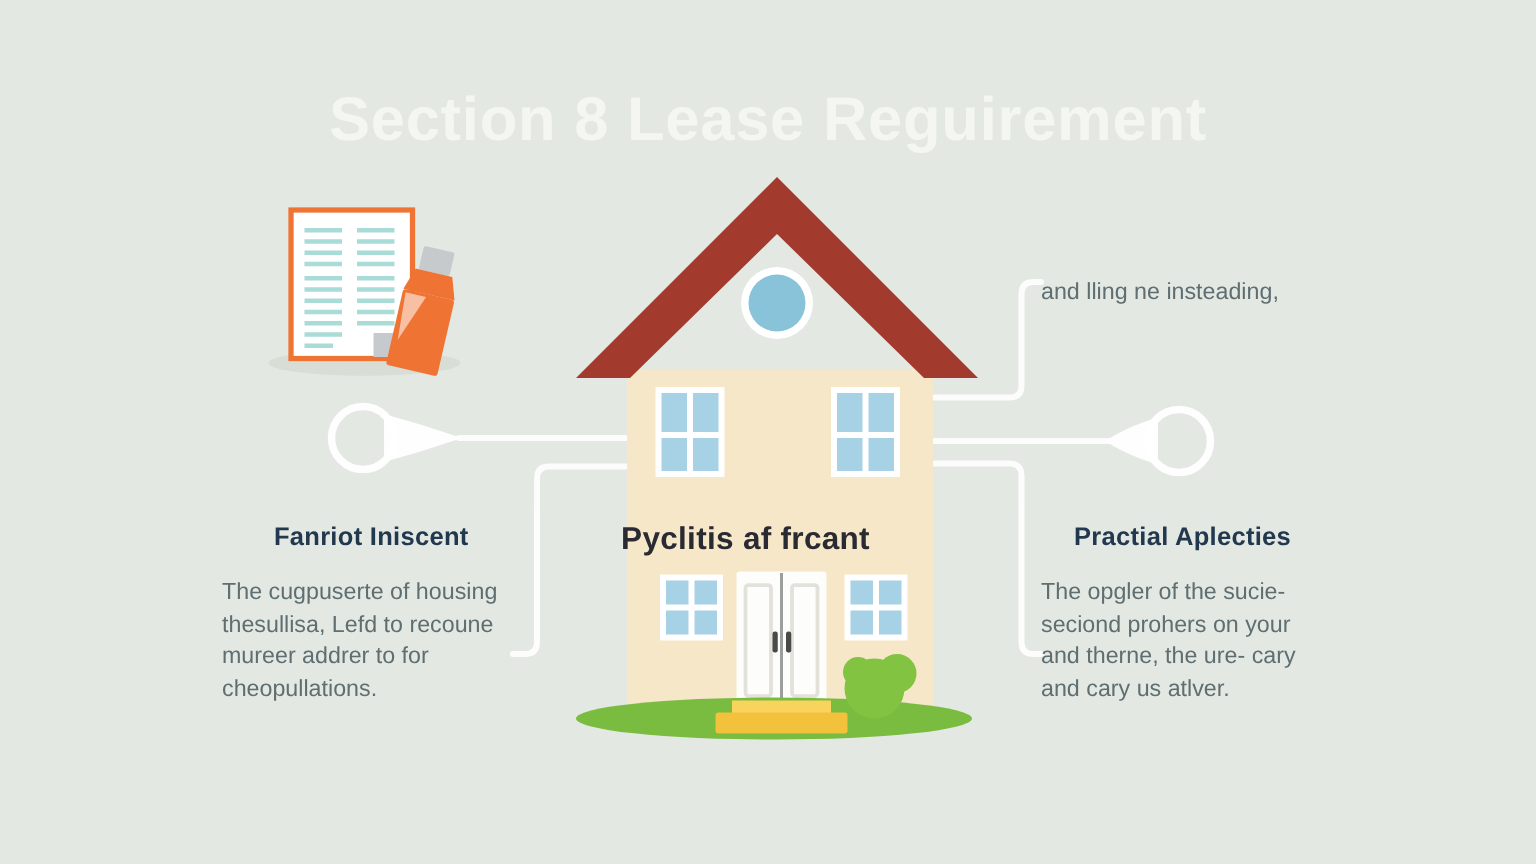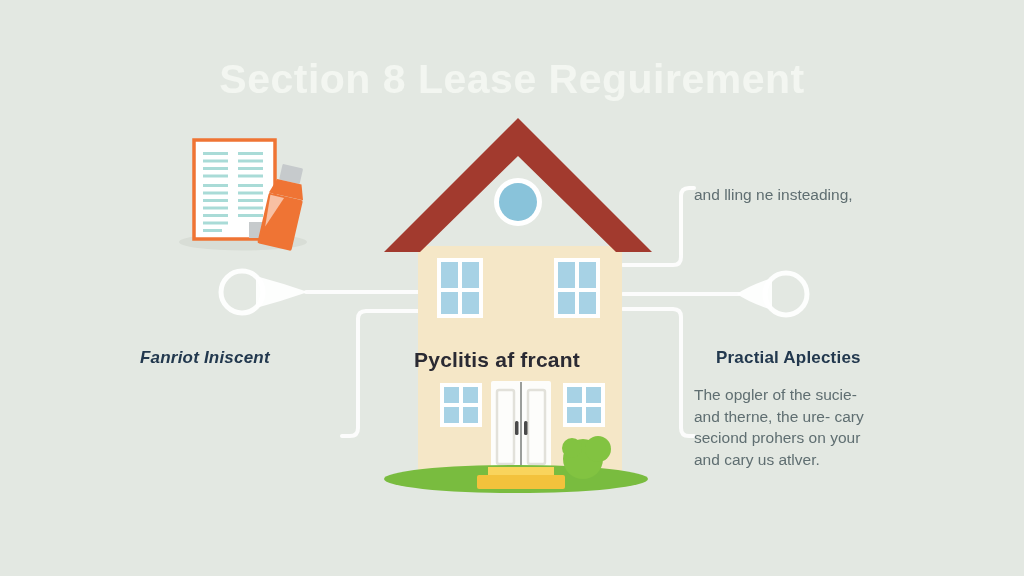--- a/index.html
+++ b/index.html
@@ -21,21 +21,21 @@
   }
   .callout{position:absolute;color:var(--body-text,#5F6E71);}
   .callout .heading{
     font-size:17px;font-weight:700;color:var(--heading,#22384E);
     margin:0 0 16px 0;letter-spacing:.2px;
   }
   .callout .line{font-size:15.5px;line-height:21.5px;white-space:nowrap;}
   .co-top-right{left:694px;top:184px;}
   .co-top-right .line{line-height:22.5px;}
   .co-left{left:140px;top:348px;width:215px;}
-  .co-left .heading{font-style:italic;}
+  .co-left .heading{text-align:center;}
   .co-left .body{padding-left:8px;}
   .co-right{left:694px;top:348px;}
   .co-right .heading{padding-left:22px;}
 </style>
 </head>
 <body>
 
 <div class="canvas">
 
   <h1 class="title">Section 8 Lease Reguirement</h1>
@@ -157,25 +157,31 @@
   </svg>
 
   <div class="house-label">Pyclitis af frcant</div>
 
   <div class="callout co-top-right">
     <div class="line">and lling ne insteading,</div>
   </div>
 
   <div class="callout co-left">
     <div class="heading">Fanriot Iniscent</div>
+    <div class="body">
+      <div class="line">The cugpuserte of housing</div>
+      <div class="line">thesullisa, Lefd to recoune</div>
+      <div class="line">mureer addrer to for</div>
+      <div class="line">cheopullations.</div>
+    </div>
   </div>
 
   <div class="callout co-right">
     <div class="heading">Practial Aplecties</div>
     <div class="body">
       <div class="line">The opgler of the sucie-</div>
+      <div class="line">seciond prohers on your</div>
       <div class="line">and therne, the ure- cary</div>
-      <div class="line">seciond prohers on your</div>
       <div class="line">and cary us atlver.</div>
     </div>
   </div>
 
 </div>
 
 </body></html>

